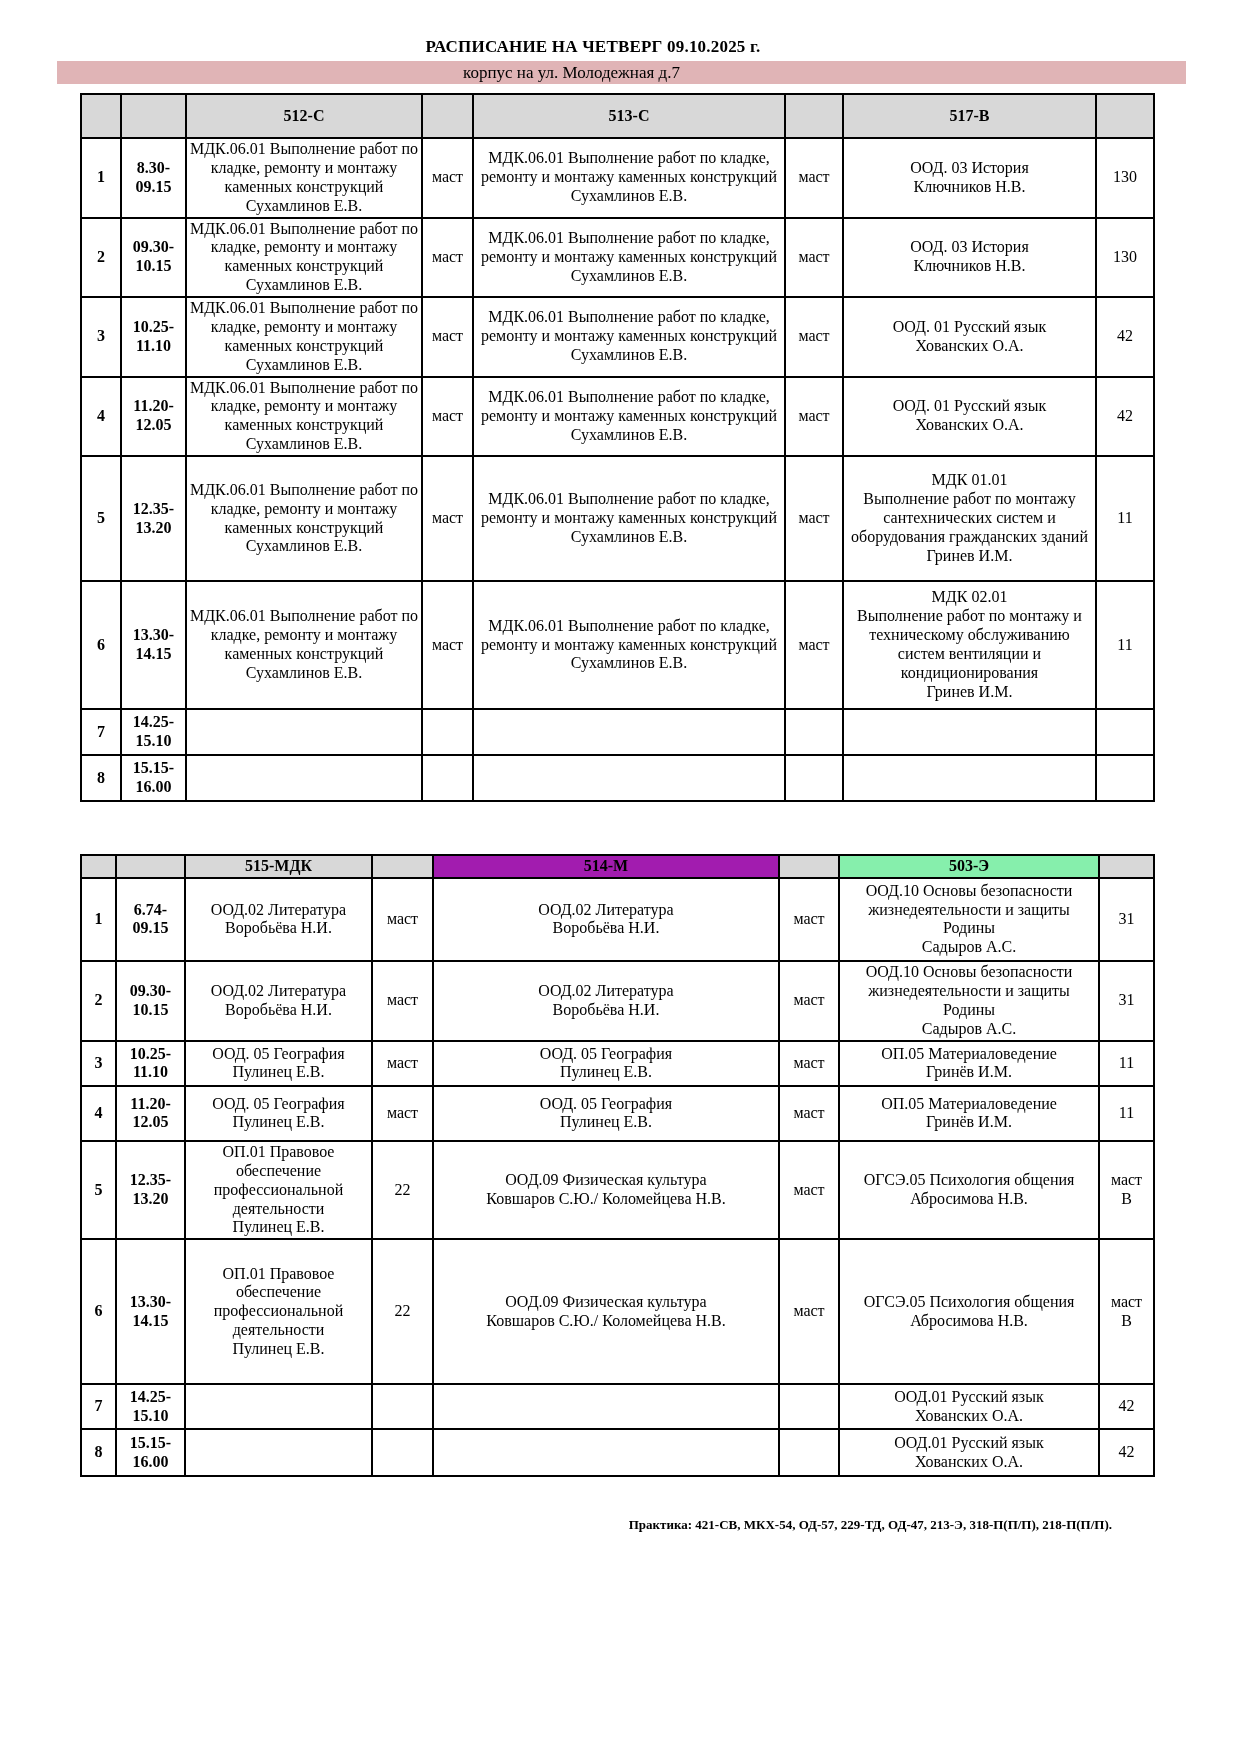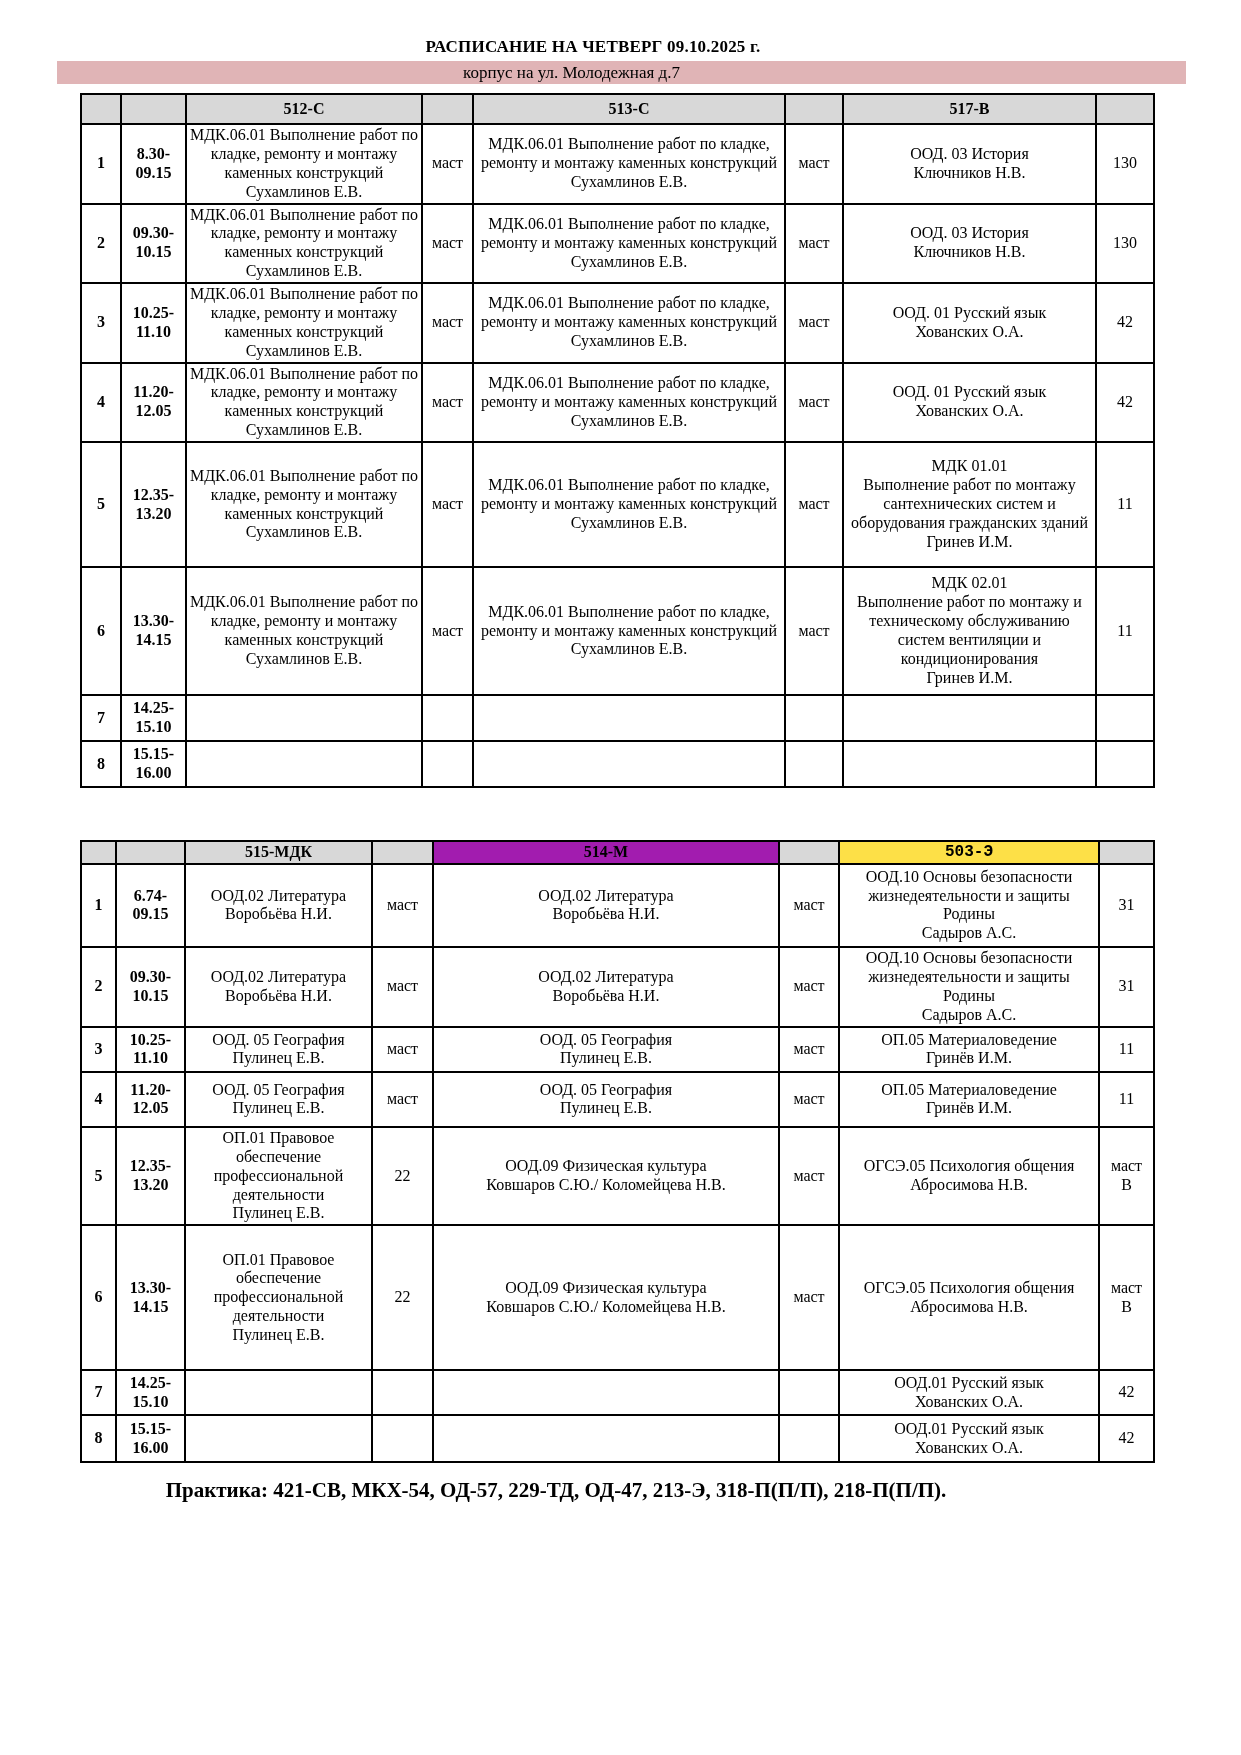--- a/index.html
+++ b/index.html
@@ -24,38 +24,38 @@
   #t1{margin-top:9px;}
   #t2{margin-top:52px;}
   .sched td,.sched th{
     border:2px solid #000;text-align:center;vertical-align:middle;
     white-space:pre-line;padding:1px 2px;line-height:1.18;overflow:hidden;
     font-weight:normal;font-size:16px;
   }
   .sched th{background:#d8d8d8;font-weight:bold;}
   .sched td.b{font-weight:bold;}
   
-  #t1 tr.hd{height:30px;margin-top:36px;}
+  #t1 tr.hd{height:44px;margin-top:36px;}
   #t1 tr.r0,#t1 tr.r1,#t1 tr.r2,#t1 tr.r3{height:77px;}
   #t1 tr.r4{height:125px;}
   #t1 tr.r5{height:128px;}
   #t1 tr.r6,#t1 tr.r7{height:46px;}
   
   #t2 tr.hd{height:22px;}
   #t2 tr.r0{height:83px;}
   #t2 tr.r1{height:80px;}
   #t2 tr.r2{height:45px;}
   #t2 tr.r3{height:55px;}
   #t2 tr.r4{height:95px;}
   #t2 tr.r5{height:145px;}
   #t2 tr.r6{height:45px;}
   #t2 tr.r7{height:47px;}
   .footer{
-    width:1112px;margin-top:15px;text-align:center;
-    font-size:21px;font-weight:bold;
+    width:1112px;margin-top:40px;text-align:right;
+    font-size:13px;font-weight:bold;
   }
 </style>
 </head>
 <body>
 
 <div class="title">РАСПИСАНИЕ НА ЧЕТВЕРГ 09.10.2025 г.</div>
 <div class="banner" id="banner" style="background: rgb(224, 180, 182);">корпус на ул. Молодежная д.7</div>
 
 <table class="sched" id="t1">
   <colgroup>
@@ -202,21 +202,21 @@
       <col style="width:55px">
   </colgroup>
   <tbody>
       <tr class="hd">
     <th style="background: rgb(216, 216, 216);"></th>
     <th style="background: rgb(216, 216, 216);"></th>
     <th style="background: rgb(216, 216, 216);">515-МДК</th>
     <th style="background: rgb(216, 216, 216);"></th>
     <th style="background: #a21caf;">514-М</th>
     <th style="background: rgb(216, 216, 216);"></th>
-    <th style="background: #fde047; font-family: Liberation Mono, monospace;">503-Э</th>
+    <th style="background: #86efac;">503-Э</th>
     <th style="background: rgb(216, 216, 216);"></th>
   </tr>
   <tr class="r0">
     <td class="b">1</td>
     <td class="b">6.74-09.15</td>
     <td>ООД.02 Литература
 Воробьёва Н.И.</td>
     <td>маст</td>
     <td>ООД.02 Литература
 Воробьёва Н.И.</td>

